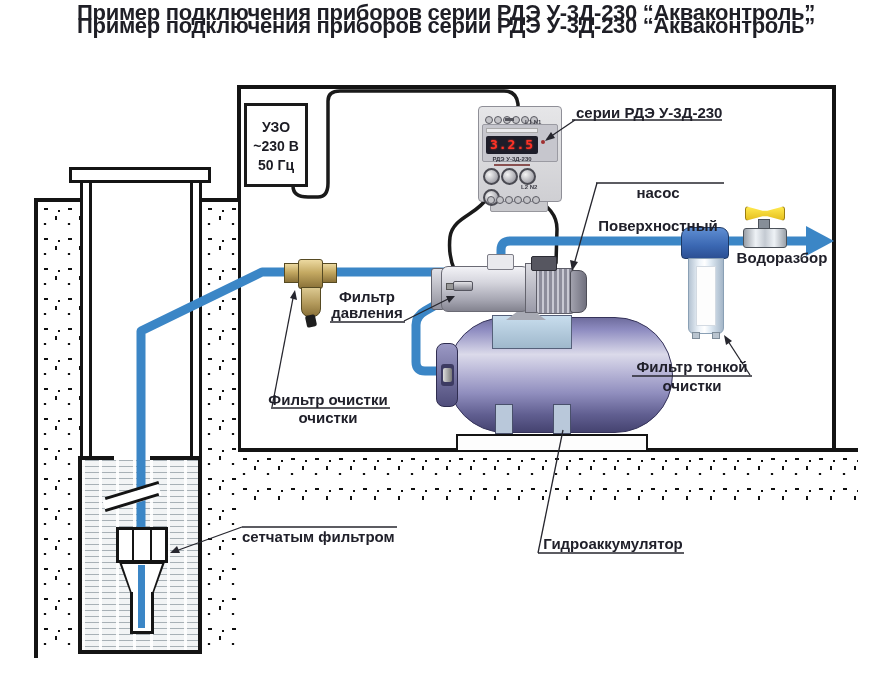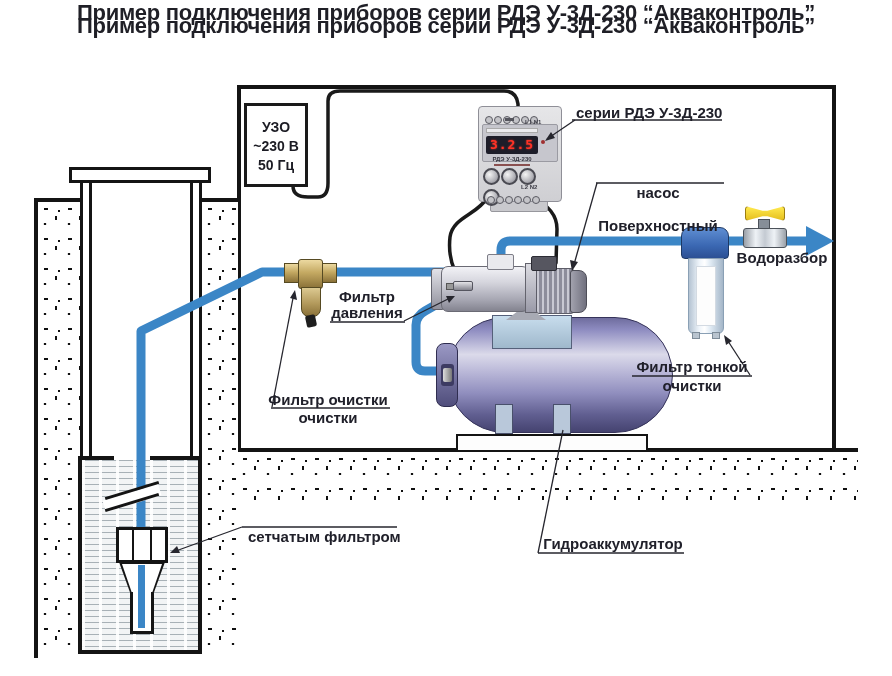--- a/index.html
+++ b/index.html
@@ -198,21 +198,21 @@
 
   <div class="abs lbl ctr" style="left:590px;top:182px;width:136px;margin-top:36px;">Поверхностный</div>
   <div class="abs lbl ctr" style="left:590px;top:185px;width:136px;">насос</div>
 
   <div class="abs lbl ctr" style="left:328px;top:289px;width:78px;">Фильтр</div>
   <div class="abs lbl ctr" style="left:325px;top:305px;width:84px;">давления</div>
 
   <div class="abs lbl ctr" style="left:262px;top:392px;width:132px;">Фильтр очистки</div>
   <div class="abs lbl ctr" style="left:262px;top:410px;width:132px;">очистки</div>
 
-  <div class="abs lbl" style="left:248px;top:529px;width:170px;">сетчатым фильтром</div>
+  <div class="abs lbl" style="left:242px;top:529px;width:170px;">сетчатым фильтром</div>
 
   <div class="abs lbl ctr" style="left:538px;top:536px;width:150px;">Гидроаккумулятор</div>
 
   <div class="abs lbl ctr" style="left:630px;top:359px;width:124px;">Фильтр тонкой</div>
   <div class="abs lbl ctr" style="left:630px;top:378px;width:124px;">очистки</div>
 
   <div class="abs lbl ctr" style="left:727px;top:250px;width:110px;">Водоразбор</div>
 
 </div>
 

